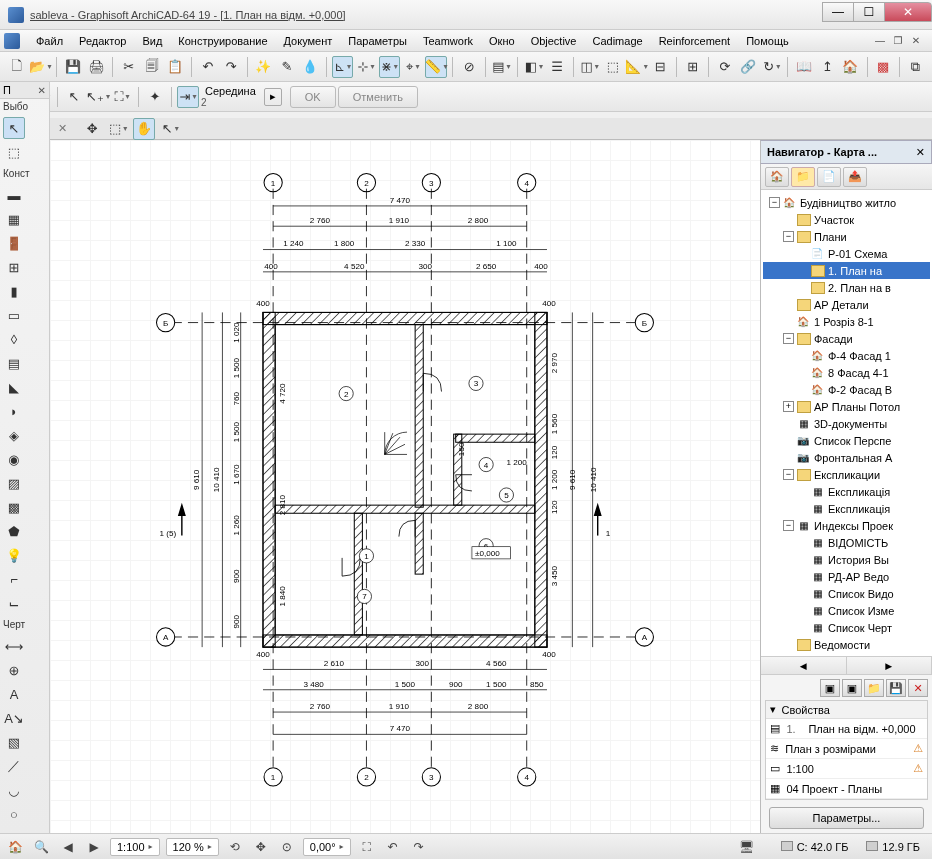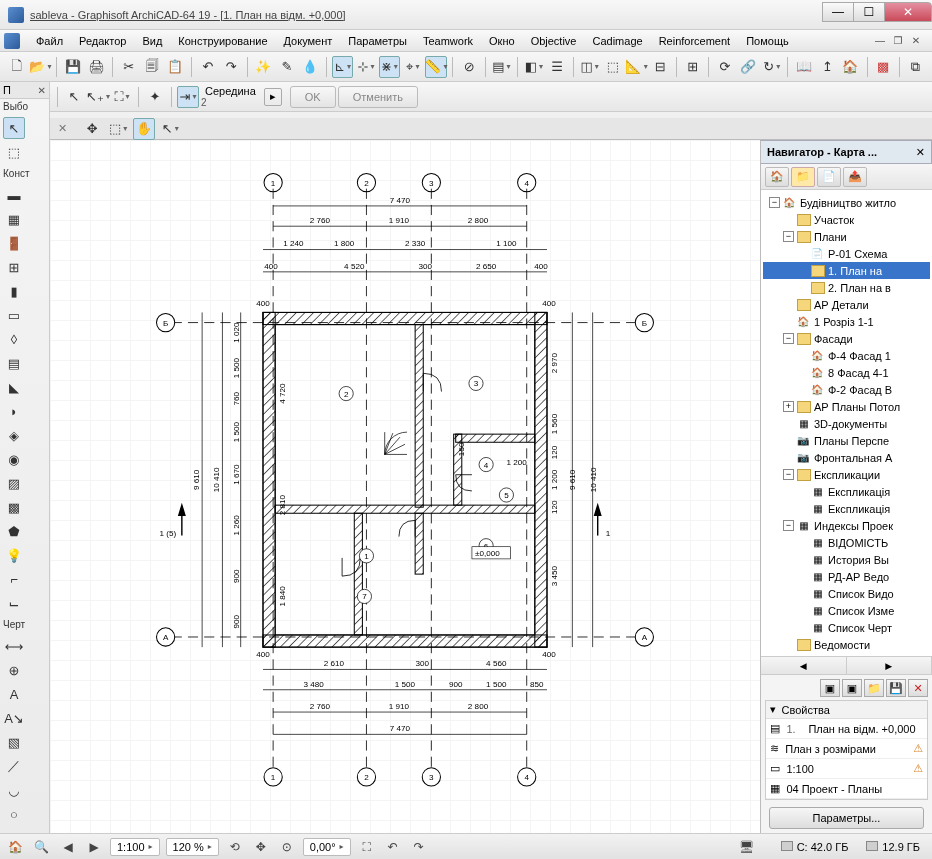--- a/index.html
+++ b/index.html
@@ -549,21 +549,21 @@
       <div class="tree-node">
         <span class="tree-indent" style="width: 20px;"></span>
         <span style="width: 14px; display: inline-block;"></span>
         <span class="tree-icon fld"></span>
         <span>АР Детали</span>
       </div>
       <div class="tree-node">
         <span class="tree-indent" style="width: 20px;"></span>
         <span style="width: 14px; display: inline-block;"></span>
         <span class="tree-icon">🏠</span>
-        <span>1 Розріз 1-1</span>
+        <span>1 Розріз 8-1</span>
       </div>
       <div class="tree-node">
         <span class="tree-indent" style="width: 20px;"></span>
         <span class="tree-toggle">−</span>
         <span class="tree-icon fld"></span>
         <span>Фасади</span>
       </div>
       <div class="tree-node">
         <span class="tree-indent" style="width: 34px;"></span>
         <span style="width: 14px; display: inline-block;"></span>
@@ -591,21 +591,21 @@
       <div class="tree-node">
         <span class="tree-indent" style="width: 20px;"></span>
         <span style="width: 14px; display: inline-block;"></span>
         <span class="tree-icon">▦</span>
         <span>3D-документы</span>
       </div>
       <div class="tree-node">
         <span class="tree-indent" style="width: 20px;"></span>
         <span style="width: 14px; display: inline-block;"></span>
         <span class="tree-icon">📷</span>
-        <span>Планы Перспе</span>
+        <span>Список Перспе</span>
       </div>
       <div class="tree-node">
         <span class="tree-indent" style="width: 20px;"></span>
         <span style="width: 14px; display: inline-block;"></span>
         <span class="tree-icon">📷</span>
         <span>Фронтальная А</span>
       </div>
       <div class="tree-node">
         <span class="tree-indent" style="width: 20px;"></span>
         <span class="tree-toggle">−</span>

